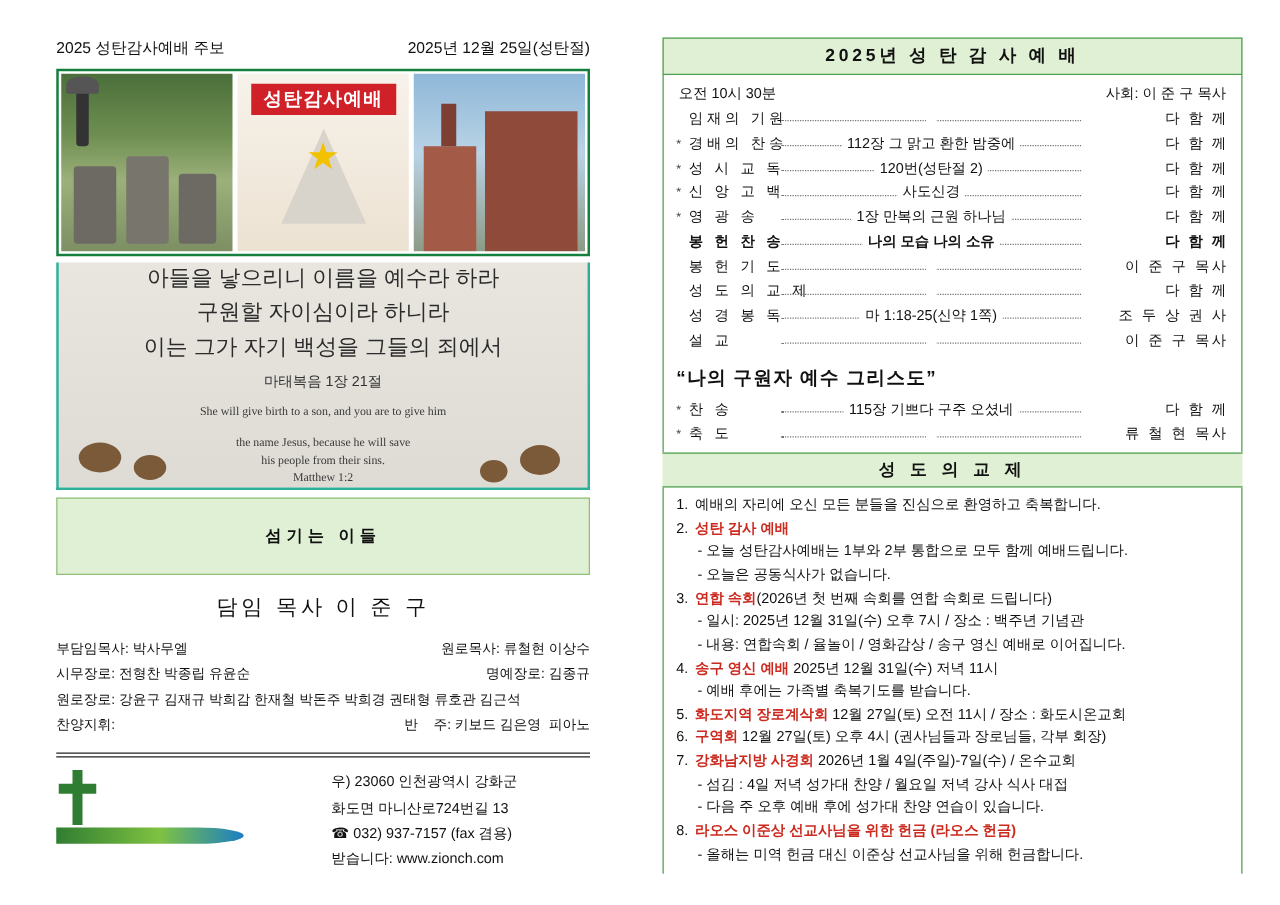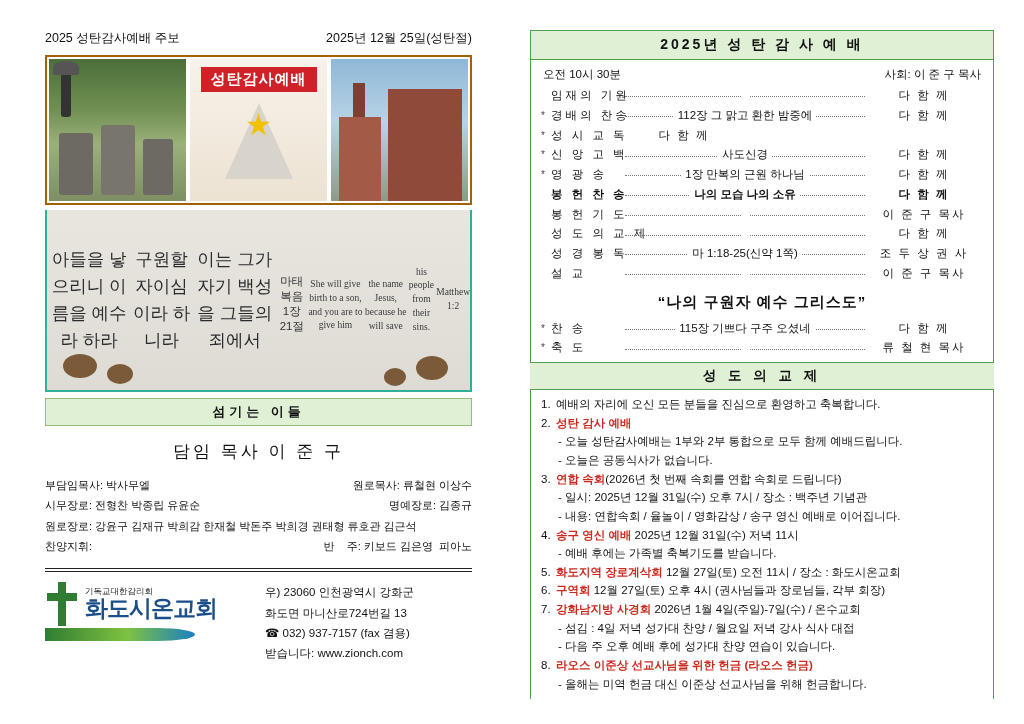--- a/index.html
+++ b/index.html
@@ -11,55 +11,55 @@
     color:#111;
     position:relative;
     overflow:hidden;
   }
   .page { position:absolute; inset:0; display:flex; }
   .left { width:512px; position:relative; padding:30px 40px 0 45px; }
   .right { width:512px; position:relative; padding:30px 30px 0 18px; }
 
   
   .lhead { display:flex; justify-content:space-between; font-size:12.5px; color:#111; margin-bottom:8px; }
-  .photos { display:flex; gap:4px; height:150px; border:2px solid #a16207; padding:2px; background:#fff;}
+  .photos { display:flex; gap:4px; height:150px; border:2px solid #15803d; padding:2px; background:#fff;}
   .ph { flex:1; position:relative; overflow:hidden; }
   .ph1 { background:linear-gradient(#4b6f3a 0%,#6f8f52 35%,#9bb07a 60%,#7d8f63 100%); }
   .ph1:before{content:"";position:absolute;left:12px;top:6px;width:10px;height:52px;background:#333;border-radius:3px;}
   .ph1:after{content:"";position:absolute;left:4px;top:2px;width:26px;height:14px;background:#555;border-radius:50% 50% 10% 10%;}
   .mon1{position:absolute;bottom:6px;left:10px;width:34px;height:62px;background:#6c6a63;border-radius:3px;}
   .mon2{position:absolute;bottom:6px;left:52px;width:34px;height:70px;background:#78756d;border-radius:3px;}
   .mon3{position:absolute;bottom:6px;left:94px;width:30px;height:56px;background:#6c6a63;border-radius:3px;}
   .ph2 { background:linear-gradient(#f7f2ea,#ece2d2); display:flex; align-items:flex-start; justify-content:center; }
   .bannertxt{ margin-top:8px; background:#cf2127; color:#fff; font-weight:bold; font-size:15px; padding:3px 10px; letter-spacing:1px;}
   .tree{position:absolute;left:50%;top:44px;transform:translateX(-50%);width:0;height:0;border-left:34px solid transparent;border-right:34px solid transparent;border-bottom:76px solid #d8d3cb;}
   .star{position:absolute;left:50%;top:48px;transform:translateX(-50%);color:#f2c200;font-size:30px;}
   .ph3 { background:linear-gradient(#8fb8d8 0%,#b9d3e6 45%,#8d9a86 100%); }
   .bld{position:absolute;right:6px;bottom:0;width:74px;height:112px;background:#8f4a3a;}
   .bld2{position:absolute;left:8px;bottom:0;width:42px;height:84px;background:#a35a46;}
   .spire{position:absolute;left:22px;bottom:84px;width:12px;height:34px;background:#7d3f31;}
 
   .verse {
     margin-top:5px; border:2px solid #2fae9a; border-top:none;
     height:182px; background:linear-gradient(#e9e6e0,#dedbd4);
-    display:flex; flex-direction:row; align-items:center; justify-content:center;
+    display:flex; flex-direction:column; align-items:center; justify-content:center;
     text-align:center; position:relative; overflow:hidden;
   }
   .verse .kv { font-size:17.5px; line-height:1.55; color:#2b2b2b; }
   .verse .ref { font-size:11.5px; margin-top:7px; color:#333; }
   .verse .en { font-size:9.5px; margin-top:11px; line-height:1.45; color:#3a3a3a; font-family:"Liberation Serif", serif; }
   .cone{position:absolute;border-radius:50%;background:#7b5a3a;}
   .c1{left:16px;bottom:12px;width:34px;height:24px;}
   .c2{left:60px;bottom:6px;width:26px;height:20px;}
   .c3{right:22px;bottom:10px;width:32px;height:24px;}
   .c4{right:64px;bottom:4px;width:22px;height:18px;}
 
   .sectbar {
     margin-top:6px; background:#dff0d4; border:1px solid #8fbf7a;
-    text-align:center; font-size:13px; font-weight:bold; padding:4px 0; letter-spacing:4px;
+    text-align:center; font-size:13px; font-weight:bold; padding:21px 0; letter-spacing:4px;
   }
   .pastor { text-align:center; font-size:17px; margin:14px 0 12px; letter-spacing:3px; }
   .staff { font-size:11px; line-height:1.85; }
   .staff .row { display:flex; }
   .staff .row > span { white-space:pre; }
   .sp { flex:1; }
   .hr2 { border-top:1px solid #222; margin:12px 0 2px; }
   .hr3 { border-top:1px solid #222; margin:2px 0 10px; }
 
   .footer { display:flex; gap:14px; align-items:flex-start; }
@@ -78,23 +78,23 @@
     font-size:14px; font-weight:bold; padding:5px 0; letter-spacing:3px;
   }
   .orderwrap { border-left:1px solid #4d9e4d; border-right:1px solid #4d9e4d; padding:6px 10px 4px; }
   .line1 { display:flex; justify-content:space-between; font-size:11.5px; padding:1px 2px 4px;gap:14px; }
   .ln { display:flex; align-items:baseline; font-size:11.5px; line-height:1.72; }
   .ln .star2 { width:10px; color:#444; font-size:10px; }
   .ln .nm { width:74px; letter-spacing:3px; white-space:nowrap; }
   .ln .mid { flex:1; text-align:center; white-space:nowrap; overflow:hidden; position:relative; padding:0 4px; }
   .ln .mid i { font-style:normal; background:#fff; padding:0 4px; position:relative; z-index:1; }
   .ln .mid:before { content:""; position:absolute; left:0; right:0; top:52%; border-top:1px dotted #777; }
-  .ln .who { width:118px; text-align:center; letter-spacing:2px; white-space:nowrap; }
+  .ln .who { width:118px; text-align:right; letter-spacing:2px; white-space:nowrap; }
   .bold { font-weight:bold; }
-  .sermon { text-align:center; font-size:15px; font-weight:bold; padding:9px 0 7px; letter-spacing:1px; }
+  .sermon { text-align:left; font-size:15px; font-weight:bold; padding:9px 0 7px; letter-spacing:1px; }
 
   .fellow {
     background:#dff0d4; border-top:1px solid #4d9e4d; border-bottom:1px solid #4d9e4d;
     text-align:center; font-size:13.5px; font-weight:bold; padding:4px 0; letter-spacing:4px;
   }
   .notices { border-left:1px solid #4d9e4d; border-right:1px solid #4d9e4d; padding:5px 10px 6px; font-size:11.5px; line-height:1.62; }
   .notice { display:flex; }
   .notice .num { width:15px; flex:none; }
   .notice .txt { flex:1; }
   .sub { padding-left:17px; }
@@ -170,24 +170,20 @@
       </div>
     </div>
 
     <div class="hr2"></div>
     <div class="hr3"></div>
 
     <div class="footer">
       <div class="logo">
         <div class="logobox">
           <div class="cross"></div>
-          <div class="logotxtwrap">
-            <div class="denom">기독교대한감리회</div>
-            <div class="churchname">화도시온교회</div>
-          </div>
         </div>
         <div class="swoosh"></div>
       </div>
       <div class="addr">
         <div>우) 23060 인천광역시 강화군</div>
         <div>화도면 마니산로724번길 13</div>
         <div>☎ 032) 937-7157 (fax 겸용)</div>
         <div>받습니다: www.zionch.com</div>
       </div>
     </div>
@@ -211,20 +207,21 @@
       </div>
       <div class="ln">
         <span class="star2">*</span>
         <span class="nm">경배의 찬송</span>
         <span class="mid"><i>112장 그 맑고 환한 밤중에</i></span>
         <span class="who">다     함     께</span>
       </div>
       <div class="ln">
         <span class="star2">*</span>
         <span class="nm">성 시 교 독</span>
+        <span class="mid"><i>120번(성탄절 2)</i></span>
         <span class="who">다     함     께</span>
       </div>
       <div class="ln">
         <span class="star2">*</span>
         <span class="nm">신 앙 고 백</span>
         <span class="mid"><i>사도신경</i></span>
         <span class="who">다     함     께</span>
       </div>
       <div class="ln">
         <span class="star2">*</span>

